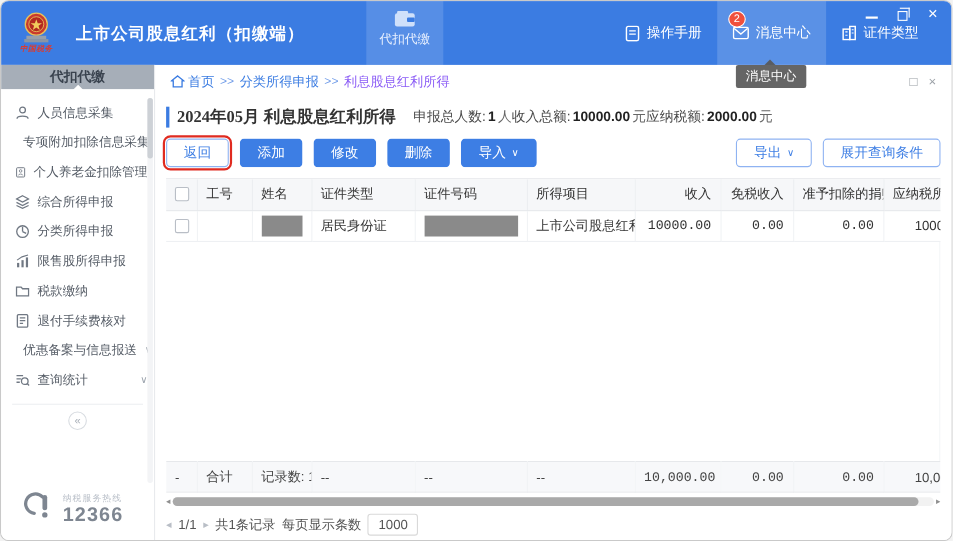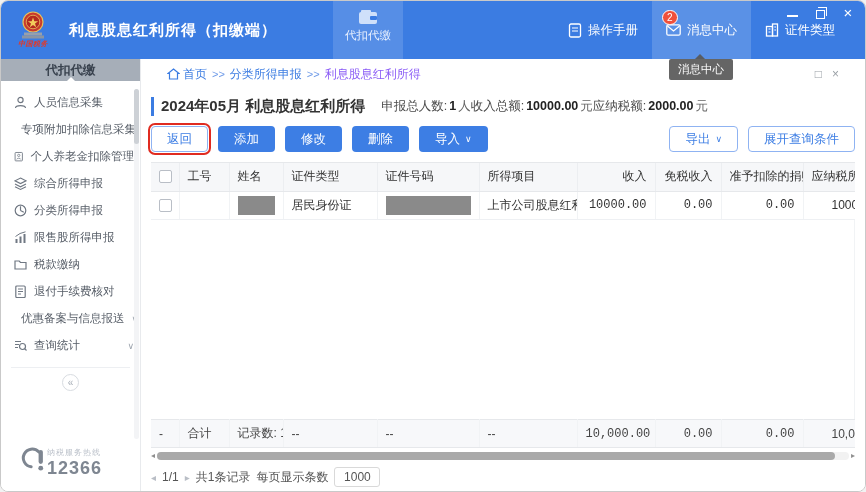--- a/index.html
+++ b/index.html
@@ -41,42 +41,42 @@
   .side-head::after { content:""; position:absolute; bottom:-1px; left:50%; margin-left:-5px;
                border-left:5px solid transparent; border-right:5px solid transparent; border-bottom:5px solid #fff; }
   .side-list { padding-top:8px; }
   .side-item { height:27px; display:flex; align-items:center; gap:7px; padding:0 6px 0 13px;
                color:#555C66; font-size:11.5px; cursor:pointer; white-space:nowrap; }
   .side-item .chev { margin-left:auto; color:#9AA2AC; font-size:9px; }
   .side-divider { border-top:1px solid #EDEFF2; margin:8px 10px 0 10px; }
   .collapse-btn { width:17px; height:17px; border-radius:50%; border:1px solid #D8DCE1; color:#A7AEB7;
                   font-size:10px; display:flex; align-items:center; justify-content:center;
                   margin:6px auto 0 auto; cursor:pointer; background:#fff; }
-  .hotline { position:absolute; bottom:14px; left:18px; display:flex; align-items:center; gap:0; }
+  .hotline { position:absolute; bottom:14px; left:18px; display:flex; align-items:center; gap:10px; }
   .hotline-txt .hl-label { color:#B9BfC8; font-size:8px; letter-spacing:1px; }
   .hotline-txt .hl-num { color:#7E8691; font-size:18px; font-weight:bold; letter-spacing:1px; }
   .side-scroll { position:absolute; right:1px; top:30px; width:5px; height:350px; background:#F3F4F6; border-radius:3px; }
   .side-thumb { width:5px; height:55px; background:#CDD1D6; border-radius:3px; }
 
   
   .main { flex:1; display:flex; flex-direction:column; position:relative; min-width:0; }
-  .breadcrumb-bar { height:30px; display:flex; align-items:center; padding:0 26px; font-size:12px; flex-shrink:0;justify-content:center; }
+  .breadcrumb-bar { height:30px; display:flex; align-items:center; padding:0 14px; font-size:12px; flex-shrink:0;justify-content:center; }
   .bc-link { color:#3B7CE2; cursor:pointer; margin:0 3px; }
   .bc-sep { color:#6F9BE8; font-size:11px; margin:0 2px; }
   .bc-current { color:#8b5cf6; margin-left:3px; }
   .panel-ctrl { margin-left:auto; display:flex; gap:10px; color:#9AA0A6; font-size:12px; }
   .panel-ctrl span { cursor:pointer; }
   .tooltip { position:absolute; top:0px; left:528px; background:rgba(88,88,88,0.92); color:#fff;
              font-size:11.5px; padding:3px 9px; border-radius:2px; z-index:5; }
   .tooltip::before { content:""; position:absolute; top:-5px; left:26px; border-left:5px solid transparent;
              border-right:5px solid transparent; border-bottom:5px solid rgba(88,88,88,0.92); }
 
   .content { padding:6px 10px 0 10px; display:flex; flex-direction:column; flex:1; min-height:0; }
   .head-row { display:flex; align-items:center; margin-top:2px; }
-  .page-title { font-size:15px; font-weight:bold; color:#333; border-left:3px solid #3B7CE2; padding-left:7px; }
+  .page-title { font-size:15px; font-weight:bold; color:#333; border-left:3px solid #3B7CE2; padding-left:7px;font-family:Liberation Serif, serif; }
   .stats { display:flex; align-items:center; margin-left:16px; gap:0; font-size:12.5px; color:#4A4A4A; }
   .stat b { color:#222; margin:0 2px; }
   .stat .unit { color:#666; }
 
   .toolbar { display:flex; align-items:center; margin-top:10px; gap:10px; }
   .btn { height:26px; padding:0 15px; border-radius:4px; font-size:12.5px; display:inline-flex;
          align-items:center; gap:5px; cursor:pointer; border:1px solid transparent; }
   .btn-primary { background:#3D7EE4; color:#fff; }
   .btn-outline { background:#fff; color:#3D7EE4; border-color:#8FB3F2; }
   .btn-back { outline:2px solid #E02B20; outline-offset:1px; }
@@ -121,21 +121,21 @@
     <div class="logo">
       <svg width="36" height="30" viewBox="0 0 36 30">
         <circle cx="18" cy="11" r="10" fill="#C93A2E" stroke="#E8C05A" stroke-width="1.2"></circle>
         <circle cx="18" cy="11" r="6.8" fill="#B32A20" stroke="#E8C05A" stroke-width="0.8"></circle>
         <polygon points="18,6.5 19.3,10.2 23.2,10.2 20,12.5 21.2,16.2 18,13.9 14.8,16.2 16,12.5 12.8,10.2 16.7,10.2" fill="#F2CC5C"></polygon>
         <rect x="9" y="21.5" width="18" height="3" fill="#96A0AD"></rect>
         <rect x="7" y="24.5" width="22" height="3" fill="#8B95A3"></rect>
       </svg>
       <div class="logo-script">中国税务</div>
     </div>
-    <div class="app-title">利息股息红利所得（扣缴端）</div>
+    <div class="app-title">上市公司股息红利（扣缴端）</div>
 
     <div class="top-tab">
       <svg width="20" height="16" viewBox="0 0 20 16">
         <rect x="1" y="3" width="18" height="12" rx="2" fill="#CFE0FA"></rect>
         <rect x="3" y="1" width="10" height="4" rx="1" fill="#CFE0FA"></rect>
         <rect x="12" y="7" width="7" height="4" rx="1" fill="#3B7CE2"></rect>
       </svg>
       <span class="tab-label">代扣代缴</span>
     </div>
 

